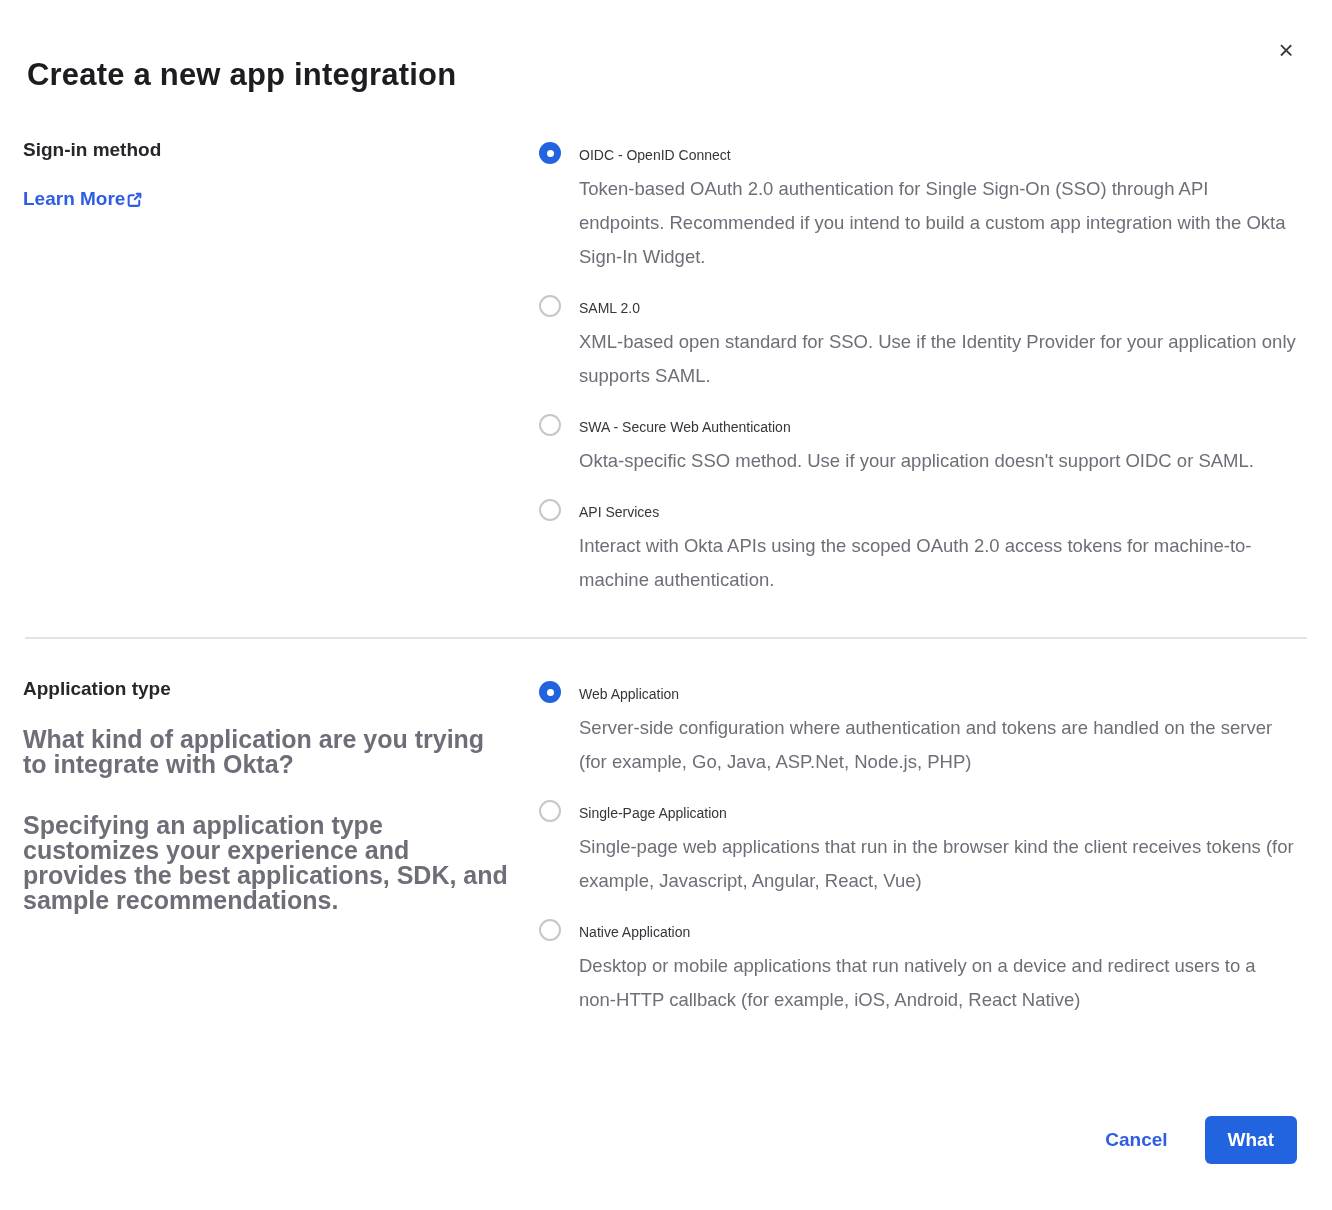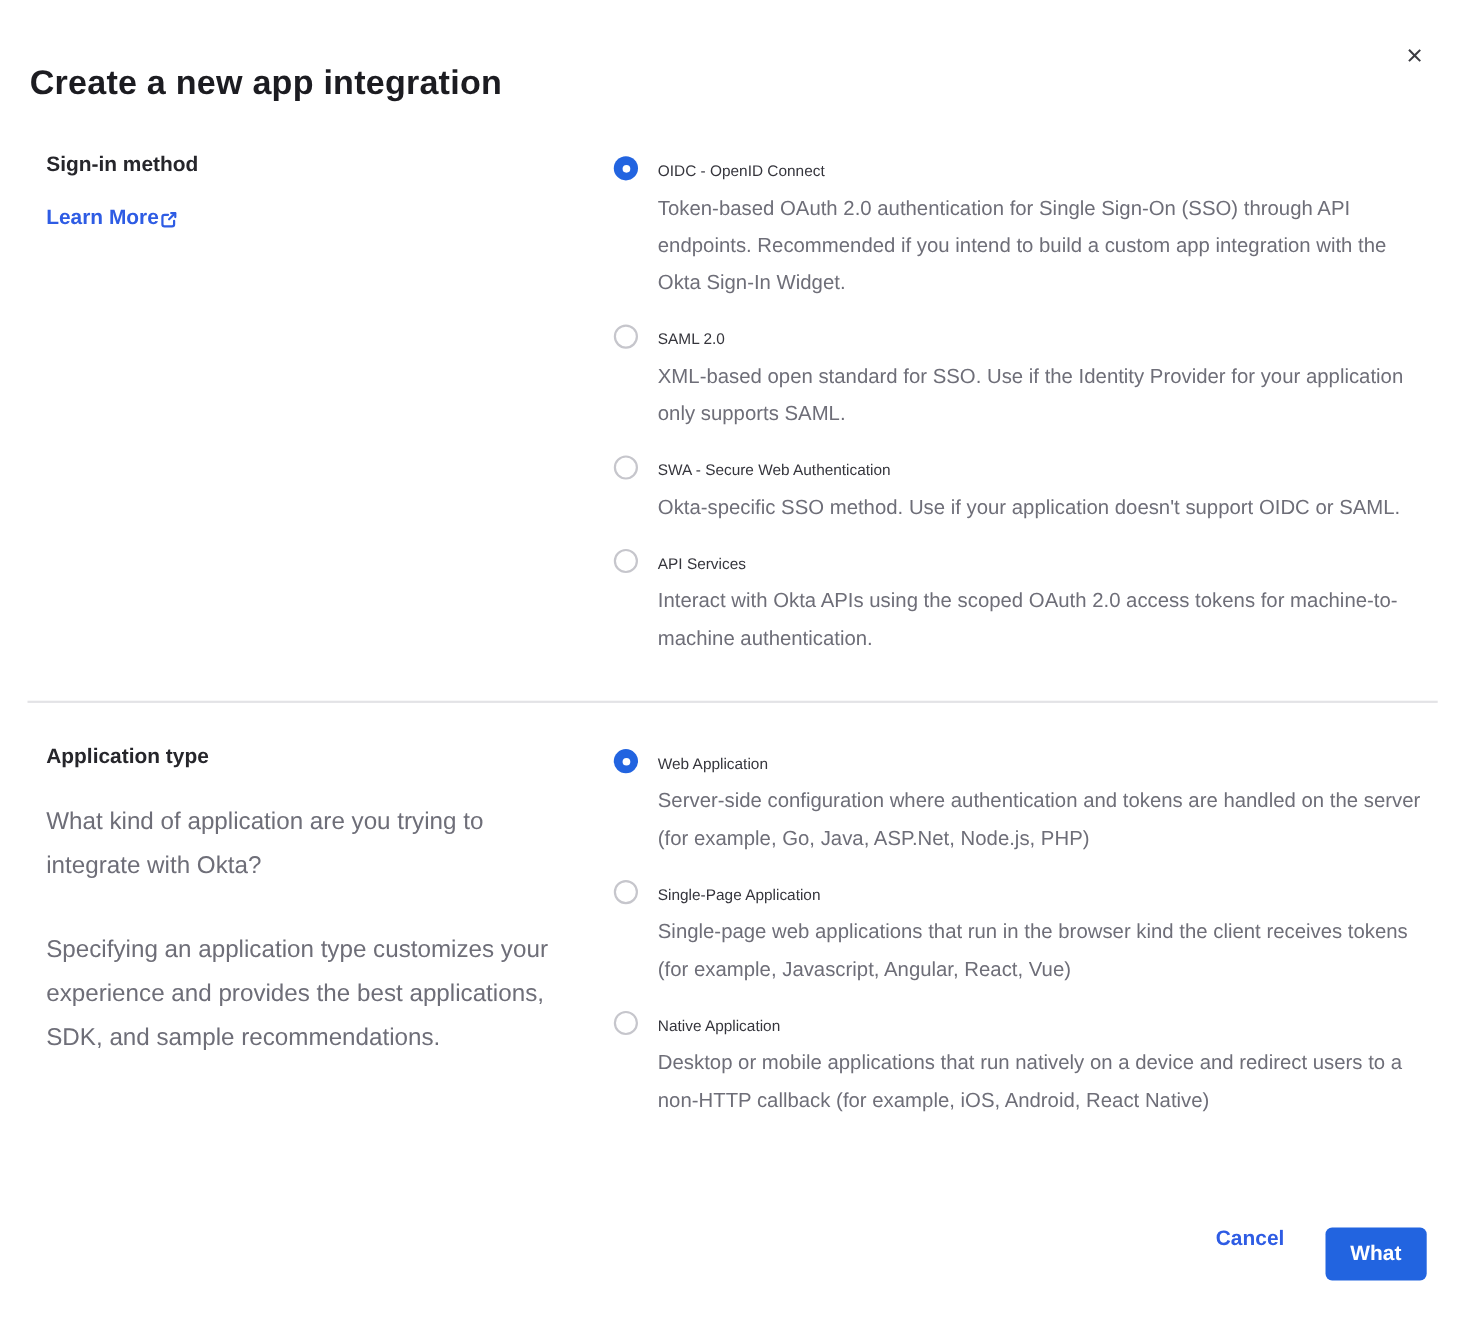--- a/index.html
+++ b/index.html
@@ -40,21 +40,21 @@
     margin: 0;
     padding: 57px 33px 0 27px;
     font-size: 31px;
     font-weight: 700;
     letter-spacing: 0.2px;
     color: var(--text-dark);
   }
 
   .section {
     display: flex;
-    padding: 0 35px 0 42px;
+    padding: 0 35px 0 23px;
   }
   .section-signin { margin-top: 45px; }
   .section-apptype { margin-top: 38px; justify-content: space-between; }
 
   .section-left { width: 516px; flex-shrink: 0; padding-right: 30px; }
   .section-right { flex: 1; }
 
   .section-label {
     margin: 0;
     font-size: 19px;
@@ -71,23 +71,24 @@
     color: var(--link-blue);
     font-size: 19px;
     font-weight: 700;
     text-decoration: none;
     cursor: pointer;
   }
   .learn-more svg { display: block; }
 
   .left-desc {
     margin: 0;
-    font-size: 22px;
-    line-height: 40px;
+    font-size: 25px;
+    line-height: 25px;
     color: var(--text-gray);
+    font-weight: bold;
   }
   .left-desc.first { margin-top: 26px; }
   .left-desc.second { margin-top: 36px; }
 
   .option {
     display: flex;
     align-items: flex-start;
     margin-bottom: 17px;
     cursor: pointer;
   }
@@ -133,21 +134,21 @@
     border: none;
     border-top: 2px solid var(--divider);
     margin: 40px 25px 0 25px;
   }
 
   .footer {
     position: absolute;
     right: 35px;
     bottom: 46px;
     display: flex;
-    align-items: flex-start;
+    align-items: center;
   }
   .cancel-link {
     color: var(--link-blue);
     font-size: 19px;
     font-weight: 700;
     text-decoration: none;
     margin-right: 37px;
     cursor: pointer;
   }
   .next-btn {

